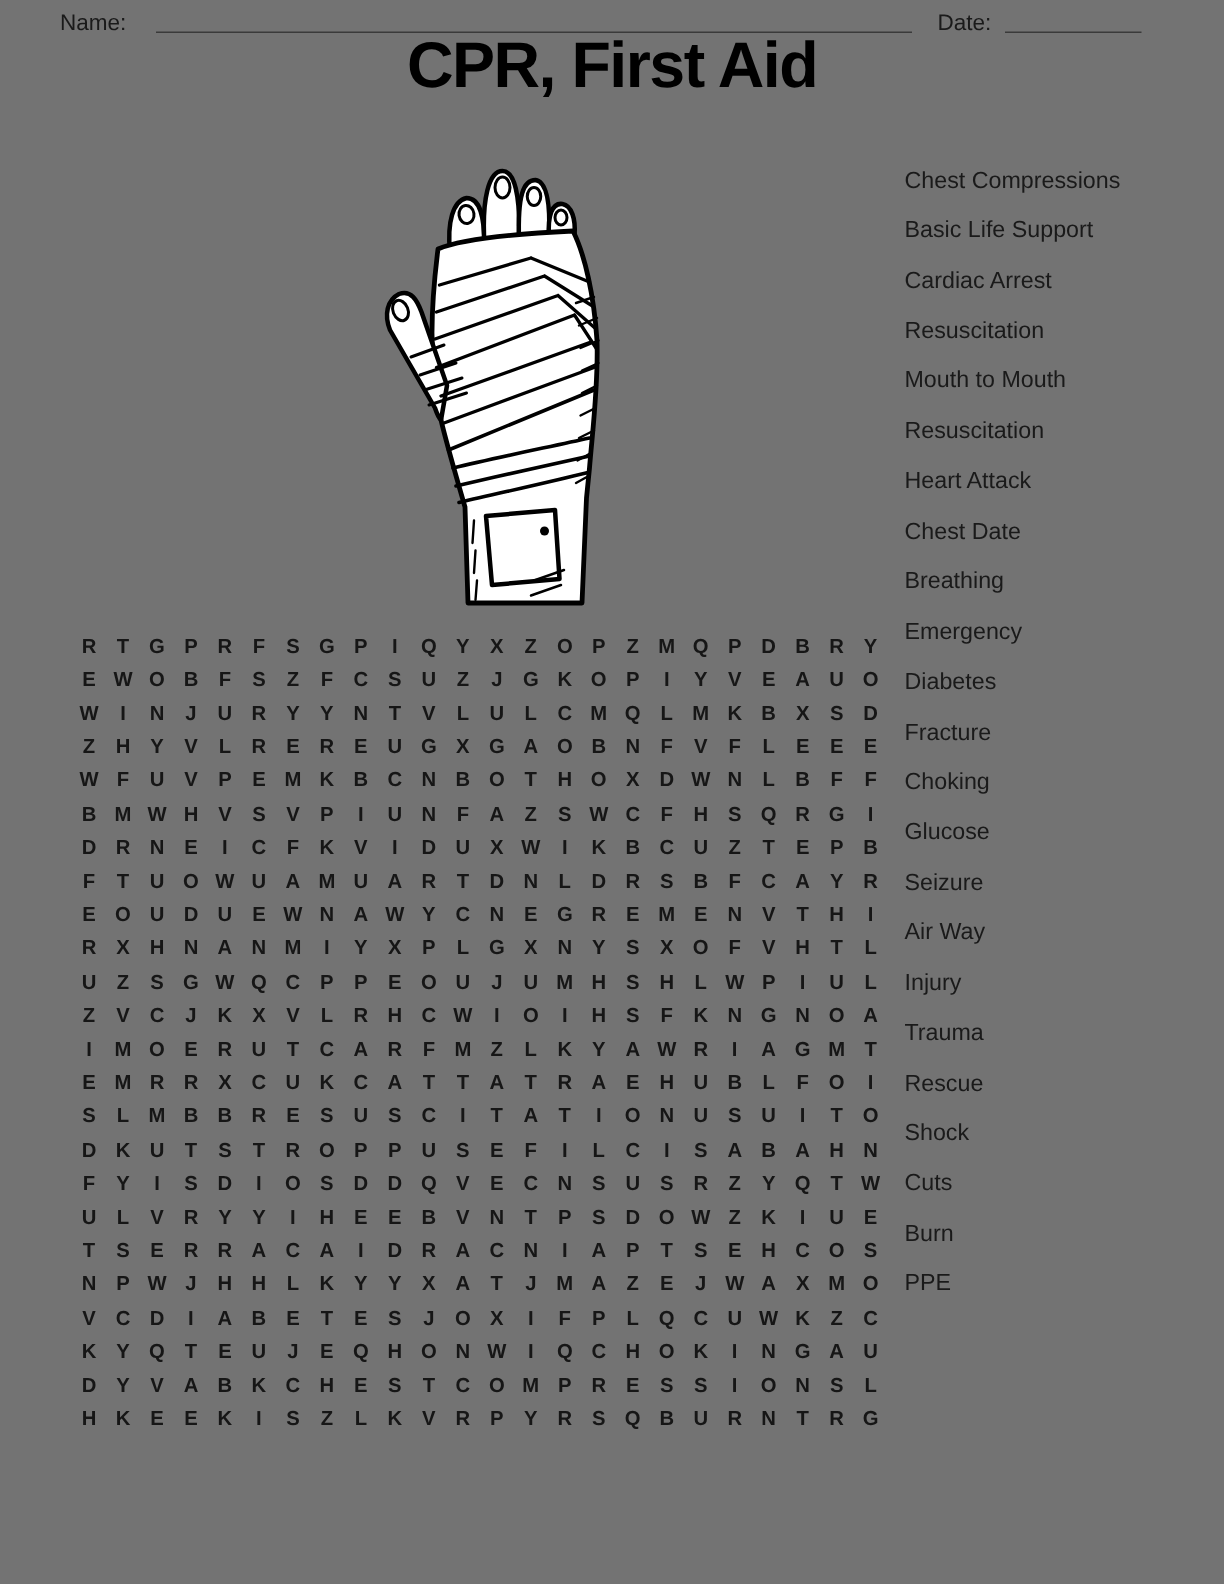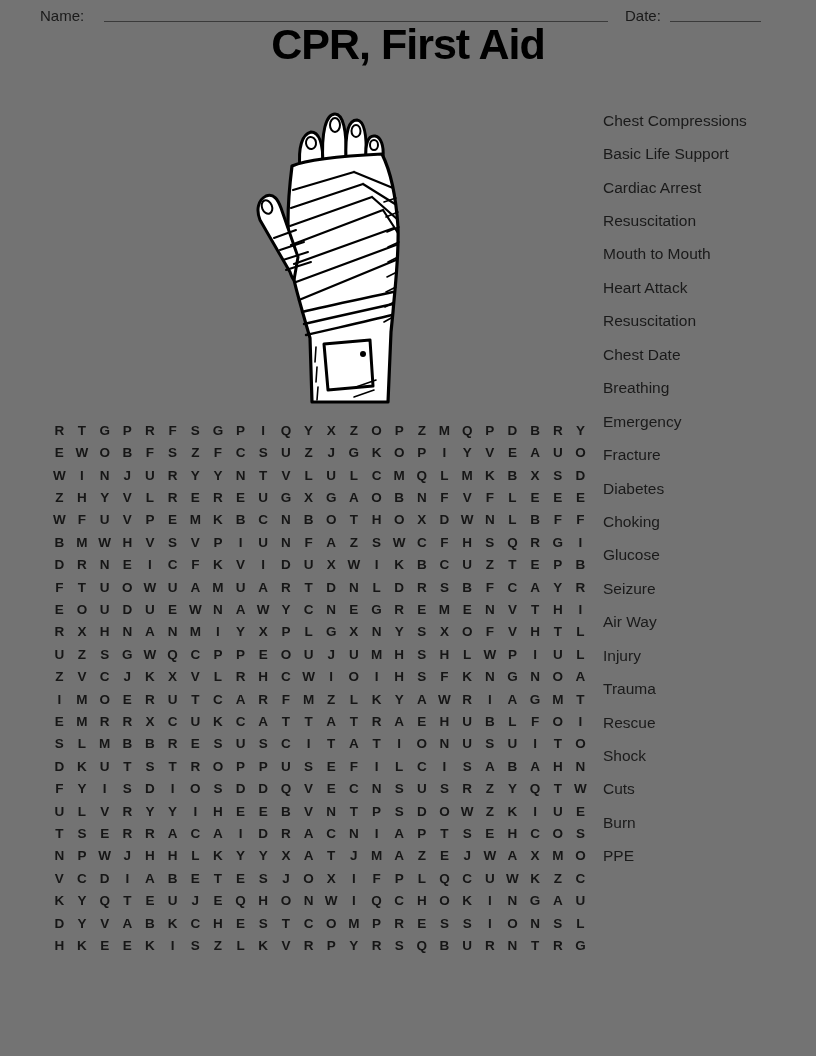--- a/index.html
+++ b/index.html
@@ -77,27 +77,27 @@
     <path class="ln" stroke-width="1.6" d="M80,245 L79,260 M81,265 L80,280 M82,285 L81,298
       M120,285 L140,278 M118,295 L138,288"></path>
   </svg>
 
   <div id="word-list">
       <div class="word-item">Chest Compressions</div>
       <div class="word-item">Basic Life Support</div>
       <div class="word-item">Cardiac Arrest</div>
       <div class="word-item">Resuscitation</div>
       <div class="word-item">Mouth to Mouth</div>
+      <div class="word-item">Resuscitation</div>
       <div class="word-item">Heart Attack</div>
-      <div class="word-item">Resuscitation</div>
       <div class="word-item">Chest Date</div>
       <div class="word-item">Breathing</div>
       <div class="word-item">Emergency</div>
+      <div class="word-item">Diabetes</div>
       <div class="word-item">Fracture</div>
-      <div class="word-item">Diabetes</div>
       <div class="word-item">Choking</div>
       <div class="word-item">Glucose</div>
       <div class="word-item">Seizure</div>
       <div class="word-item">Air Way</div>
       <div class="word-item">Injury</div>
       <div class="word-item">Trauma</div>
       <div class="word-item">Rescue</div>
       <div class="word-item">Shock</div>
       <div class="word-item">Cuts</div>
       <div class="word-item">Burn</div>

